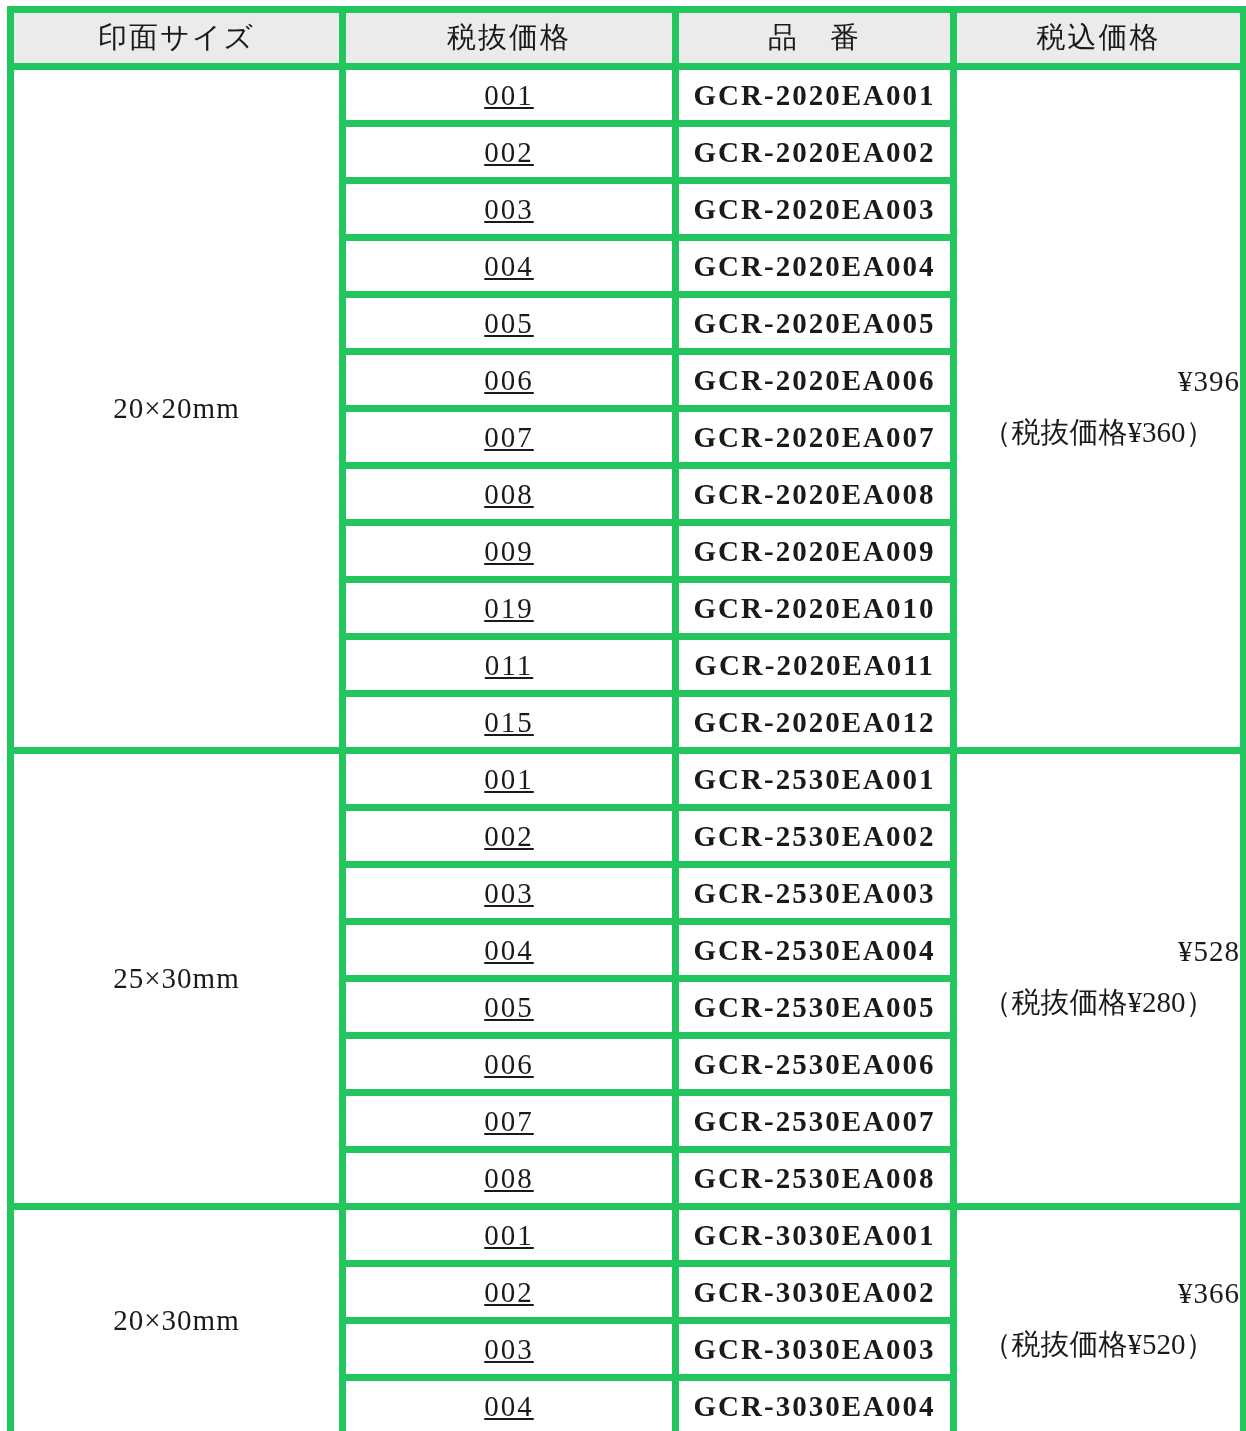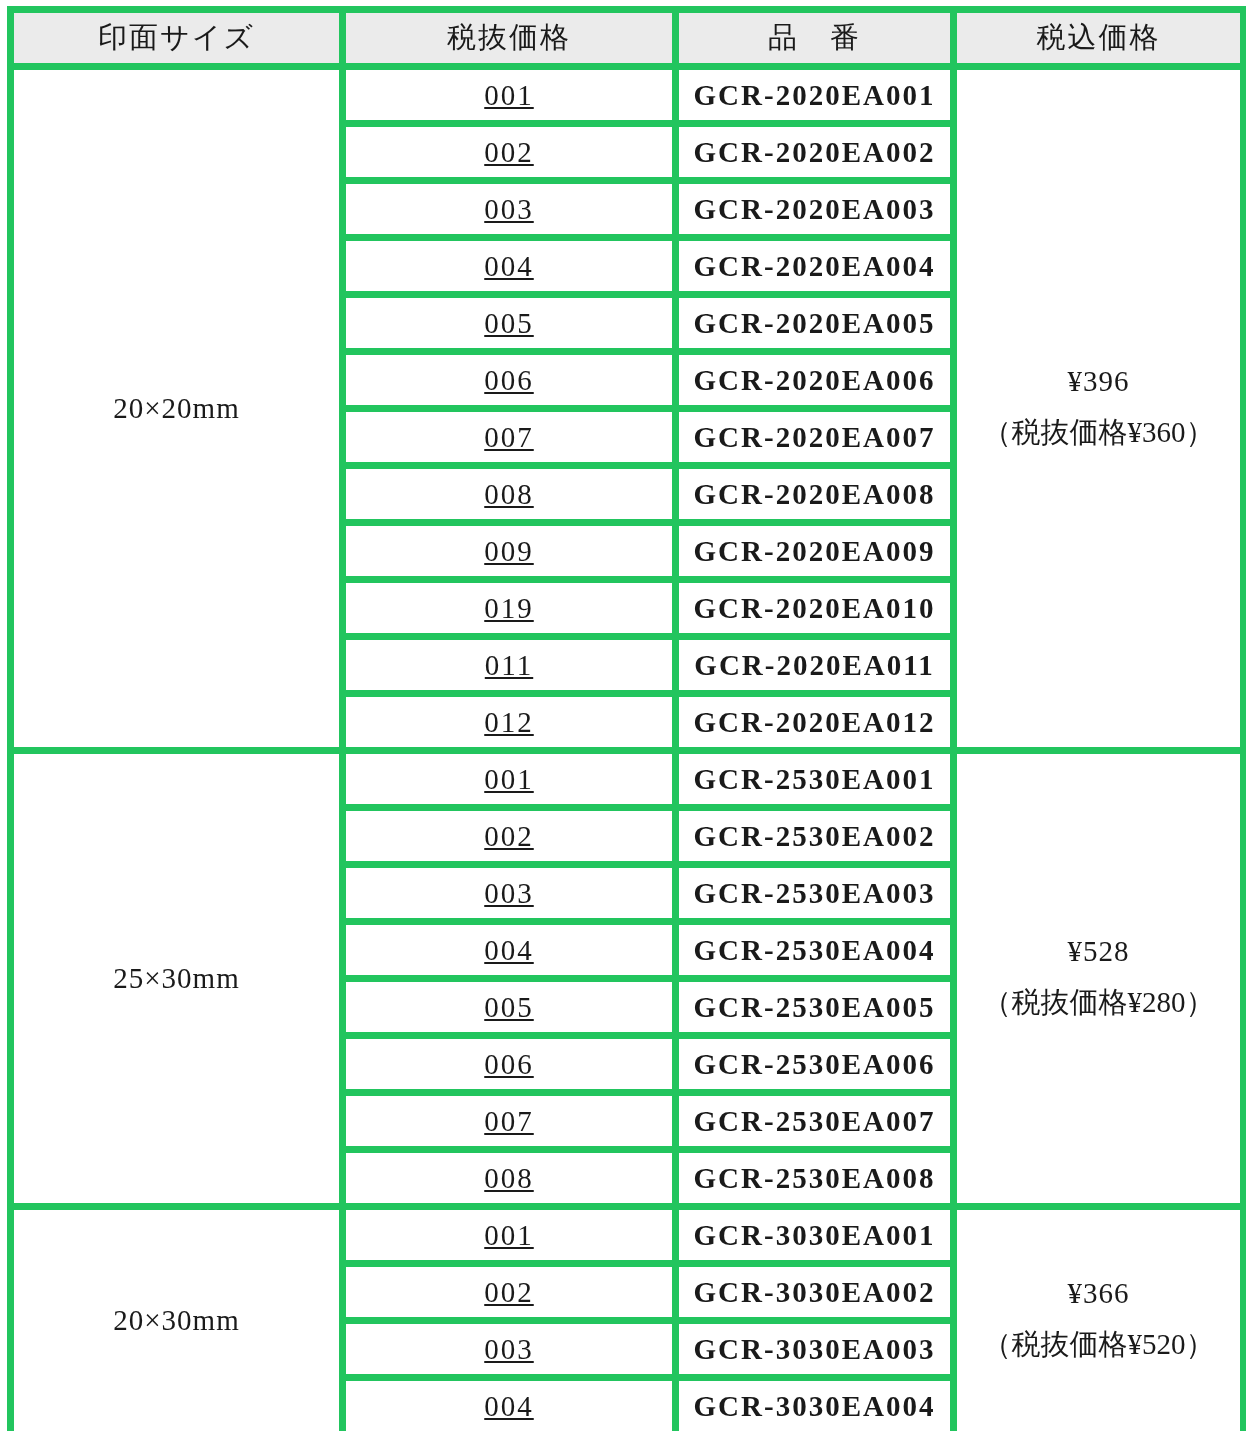--- a/index.html
+++ b/index.html
@@ -50,20 +50,21 @@
   td.content-cell {
     letter-spacing: 2px;
     text-decoration: underline;
   }
   td.code-cell {
     letter-spacing: 2px;
     font-weight: bold;
   }
   td.price-cell .price-line {
     margin-bottom: 14px;
+    text-align: right;
   }
   td.price-cell .price-note {
     letter-spacing: 0px;
     margin-top: 15px;
   }
 </style>
 </head>
 <body>
 
 <div class="page">
@@ -126,21 +127,21 @@
         </tr>
         <tr>
           <td class="content-cell">019</td>
           <td class="code-cell">GCR-2020EA010</td>
         </tr>
         <tr>
           <td class="content-cell">011</td>
           <td class="code-cell">GCR-2020EA011</td>
         </tr>
         <tr>
-          <td class="content-cell">012</td>
+          <td class="content-cell">015</td>
           <td class="code-cell">GCR-2020EA012</td>
         </tr>
         <tr class="group-start">
           <td rowspan="8" class="size-cell">25×30mm</td>
           <td class="content-cell">001</td>
           <td class="code-cell">GCR-2530EA001</td>
           <td rowspan="8" class="price-cell">
             <div class="price-line">¥528</div>
             <div class="price-note">（税抜価格¥280）</div>
           </td>

